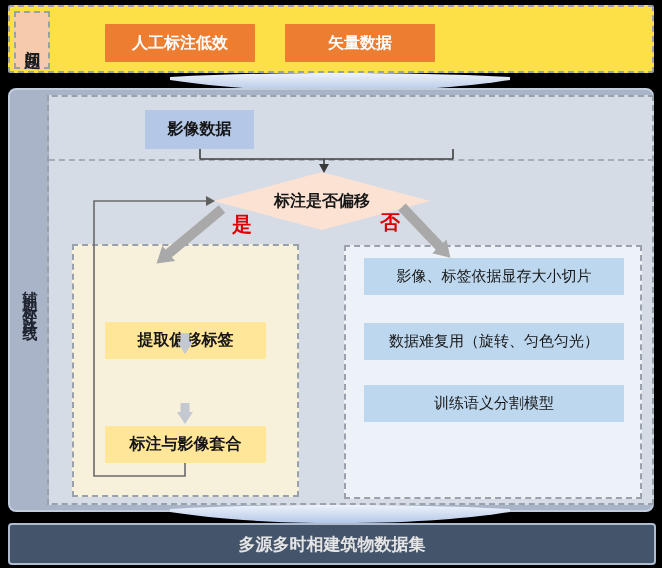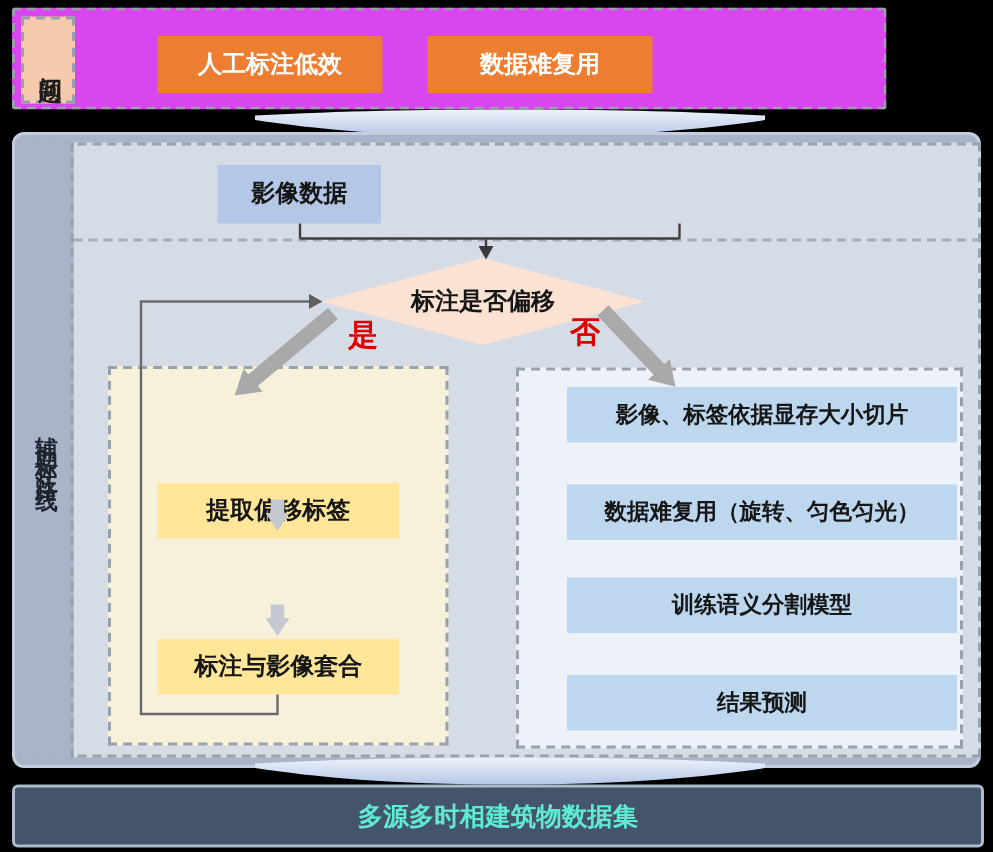--- a/index.html
+++ b/index.html
@@ -5,22 +5,22 @@
   html,body{margin:0;padding:0;background:#000;}
   .stage{
     position:relative;width:662px;height:568px;background:#000;overflow:hidden;
     font-family:"Liberation Sans","DejaVu Sans",sans-serif;
     -webkit-font-smoothing:antialiased;
   }
   .abs{position:absolute;box-sizing:border-box;}
 
   
   .problem-section{
-    left:8px;top:5px;width:583px;height:68px;
-    background:#d946ef;border:2px dashed #9aa0aa;border-radius:2px;
+    left:8px;top:5px;width:646px;height:68px;
+    background:#fde047;border:2px dashed #9aa0aa;border-radius:2px;
   }
   .problem-label{
     left:4px;top:4px;width:36px;height:58px;
     background:#F6CBAD;border:2px dashed #9aa0aa;
     display:flex;align-items:center;justify-content:center;
     writing-mode:vertical-rl;text-orientation:upright;
     font-size:16px;font-weight:bold;color:#1d1d1d;letter-spacing:2px;
   }
   .pill{
     top:17px;height:38px;width:150px;background:#ED7D31;border-radius:1px;
@@ -79,45 +79,45 @@
     left:334px;top:155px;width:298px;height:254px;
     background:#EDF2F9;border:2px dashed #9aa0ac;
   }
   .step-y{
     left:95px;width:161px;height:37px;background:#FFE699;border-radius:1px;
     display:flex;align-items:center;justify-content:center;
     font-size:16px;font-weight:bold;color:#161616;white-space:nowrap;
   }
   .sy1{top:200px;margin-top:32px;} .sy2{top:270px;} .sy3{top:336px;}
   .step-b{
-    left:368px;width:260px;height:37px;background:#BDD7EE;
+    left:354px;width:260px;height:37px;background:#BDD7EE;
     display:flex;align-items:center;justify-content:center;
-    font-size:15px;font-weight:bold;color:#161616;white-space:nowrap;
+    font-size:15px;font-weight:normal;color:#161616;white-space:nowrap;
   }
   .sb1{top:168px;} .sb2{top:233px;} .sb3{top:295px;} .sb4{top:360px;}
 
   .flow-overlay{left:0;top:0;pointer-events:none;}
 
   
   .output-bar{
     left:8px;top:523px;width:648px;height:42px;
     background:#44546A;border:2px solid #aebacd;border-radius:4px;
     display:flex;align-items:center;justify-content:center;
-    color:#5eead4;font-size:17px;font-weight:bold;white-space:nowrap;
+    color:#e5e5e5;font-size:17px;font-weight:bold;white-space:nowrap;
   }
 </style>
 </head>
 <body>
 
 <div class="stage">
 
   <div class="abs problem-section">
     <div class="abs problem-label">问题</div>
     <div class="abs pill pill1">人工标注低效</div>
-    <div class="abs pill pill2">数据难复用</div>
+    <div class="abs pill pill2">矢量数据</div>
   </div>
 
   <svg class="abs chevA" width="340" height="20" viewBox="0 0 340 20">
     <defs>
       <linearGradient id="gchev" x1="0" y1="0" x2="0" y2="1">
         <stop offset="0" stop-color="#eef3fb"></stop>
           <stop offset="1" stop-color="#b4c7e8"></stop>
       </linearGradient>
     </defs>
     <path d="M0,5 C60,2 110,1 170,1 C230,1 280,2 340,5 L340,8 C300,14 250,19 170,19 C90,19 40,14 0,8 Z" fill="url(#gchev)"></path>
@@ -137,21 +137,20 @@
 
     <div class="abs panel-left"></div>
     <div class="abs panel-right"></div>
 
     <div class="abs step-y sy1">提取偏移标签</div>
     <div class="abs step-y sy3">标注与影像套合</div>
 
     <div class="abs step-b sb1">影像、标签依据显存大小切片</div>
     <div class="abs step-b sb2">数据难复用（旋转、匀色匀光）</div>
     <div class="abs step-b sb3">训练语义分割模型</div>
-    <div class="abs step-b sb4">结果预测</div>
 
     <svg class="abs flow-overlay" width="646" height="424" viewBox="0 0 646 424">
       <defs>
         <marker id="ah-dark" markerUnits="userSpaceOnUse" markerWidth="9" markerHeight="10" refX="0" refY="5" orient="auto">
             <path d="M0,0 L9,5 L0,10 Z" fill="#3a3a3a"></path>
           </marker>
         <marker id="ah-gray" markerUnits="userSpaceOnUse" markerWidth="9" markerHeight="10" refX="0" refY="5" orient="auto">
             <path d="M0,0 L9,5 L0,10 Z" fill="#5f5f5f"></path>
           </marker>
         <marker id="ah-light" markerUnits="userSpaceOnUse" markerWidth="12" markerHeight="16" refX="0" refY="8" orient="auto">

